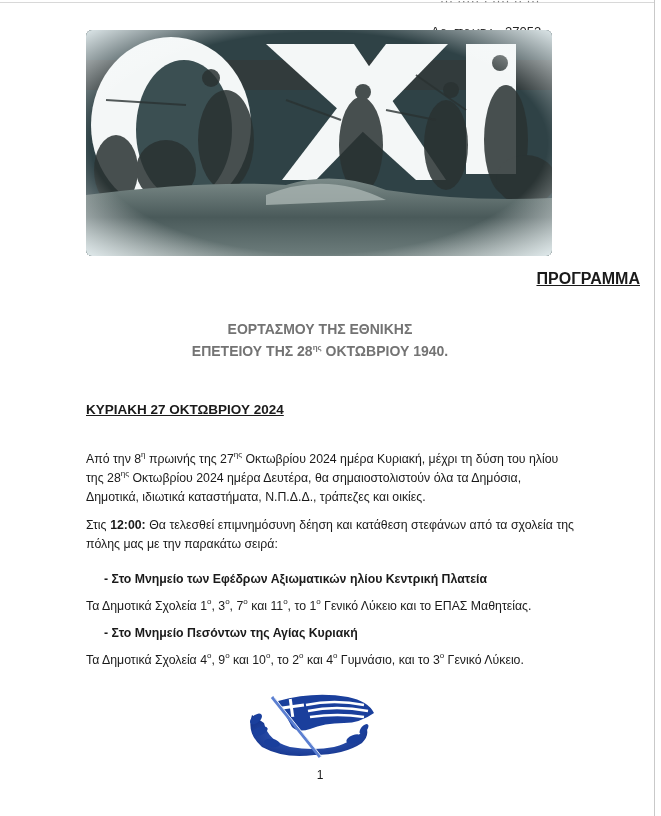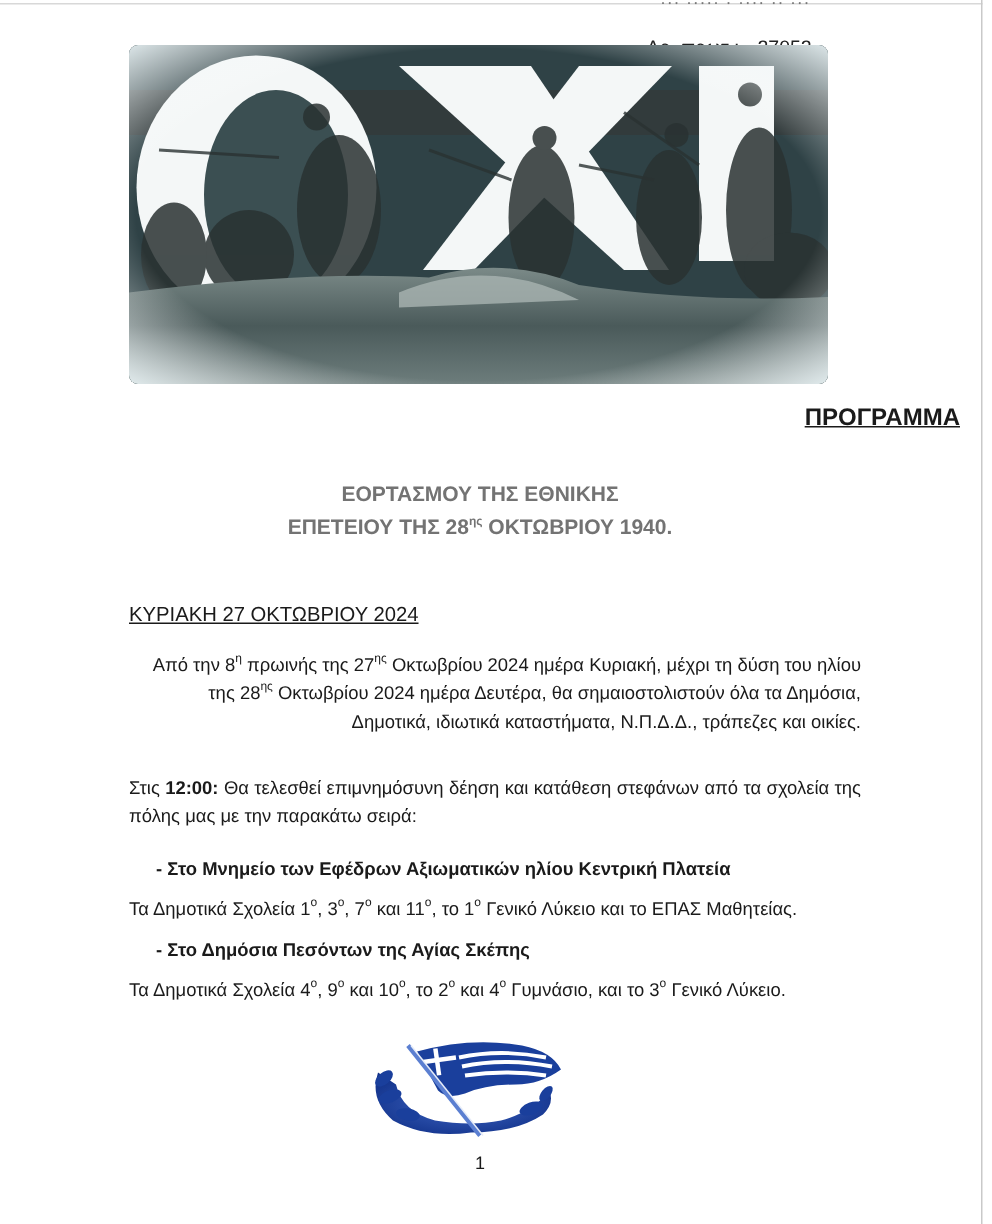--- a/index.html
+++ b/index.html
@@ -18,24 +18,24 @@
       border-radius: 6px;
       background: linear-gradient(180deg, #2b3b3f 0%, #34484c 30%, #3f5558 55%, #5a6b6b 70%, #8a9795 82%, #6c7a78 100%);
       box-shadow: 0 0 10px 6px #e8f1f3 inset;
     }
     .banner svg { display:block; }
 
     .title { position: absolute; top: 270px; left: 0; width: 640px; text-align: right; font-weight: bold; font-size: 16px; text-decoration: underline; color: #1a1a1a; }
     .subtitle { position: absolute; top: 318px; left: 0; width: 640px; text-align: center; font-weight: bold; font-size: 14px; line-height: 22px; color: #737373; }
     sup { font-size: 8px; vertical-align: 6px; line-height: 0; }
 
-    .date-heading { position: absolute; top: 402px; left: 86px; font-weight: normal; font-size: 13.5px; text-decoration: underline; }
+    .date-heading { position: absolute; top: 402px; left: 86px; font-weight: bold; font-size: 13.5px; text-decoration: underline; }
 
     .para { position: absolute; left: 86px; width: 488px; font-size: 12.3px; line-height: 19px; text-align: justify; }
-    .para1 { top: 434px; text-align: right; }
+    .para1 { top: 450px; text-align: left; }
     .para2 { top: 516px; }
     .bullet { position: absolute; left: 104px; font-weight: bold; font-size: 12.3px; }
     .bullet1 { top: 572px; }
     .bullet2 { top: 626px; }
     .schools { position: absolute; left: 86px; font-size: 12.3px; }
     .schools1 { top: 599px; }
     .schools2 { top: 653px; }
 
     .emblem { position: absolute; left: 244px; top: 693px; width: 136px; height: 66px; }
     .page-number { position: absolute; top: 768px; left: 0; width: 640px; text-align: center; font-size: 12px; }
@@ -110,21 +110,21 @@
 
 <div class="date-heading">ΚΥΡΙΑΚΗ  27 ΟΚΤΩΒΡΙΟΥ 2024</div>
 
 <div class="para para1"><span>Από την 8</span><sup>η</sup><span> πρωινής της 27</span><sup>ης</sup><span> Οκτωβρίου 2024 ημέρα Κυριακή, μέχρι τη δύση του ηλίου της 28</span><sup>ης</sup><span> Οκτωβρίου 2024 ημέρα Δευτέρα, θα σημαιοστολιστούν όλα τα Δημόσια, Δημοτικά, ιδιωτικά καταστήματα, Ν.Π.Δ.Δ., τράπεζες και οικίες.</span></div>
 
 <div class="para para2"><span>Στις </span><b>12:00:</b><span> Θα τελεσθεί επιμνημόσυνη δέηση και κατάθεση στεφάνων από τα σχολεία της πόλης μας με την  παρακάτω σειρά:</span></div>
 
 <div class="bullet bullet1">-  Στο Μνημείο των Εφέδρων Αξιωματικών ηλίου Κεντρική Πλατεία</div>
 <div class="schools schools1"><span>Τα Δημοτικά Σχολεία 1</span><sup>ο</sup><span>, 3</span><sup>ο</sup><span>, 7</span><sup>ο</sup><span> και 11</span><sup>ο</sup><span>, το 1</span><sup>ο</sup><span> Γενικό Λύκειο και το ΕΠΑΣ Μαθητείας.</span></div>
 
-<div class="bullet bullet2">-  Στο Δημόσια Πεσόντων της Αγίας Σκέπης</div>
+<div class="bullet bullet2">-  Στο Μνημείο Πεσόντων της Αγίας Κυριακή</div>
 <div class="schools schools2"><span>Τα Δημοτικά Σχολεία 4</span><sup>ο</sup><span>, 9</span><sup>ο</sup><span> και 10</span><sup>ο</sup><span>, το 2</span><sup>ο</sup><span> και 4</span><sup>ο</sup><span> Γυμνάσιο, και το 3</span><sup>ο</sup><span> Γενικό Λύκειο.</span></div>
 
 <div class="emblem">
   <svg width="136" height="66" viewBox="0 0 136 66">
     <defs>
       <radialGradient id="eg" cx="50%" cy="50%" r="60%">
         <stop offset="0" stop-color="#3f66c4"></stop>
         <stop offset="1" stop-color="#12328a"></stop>
       </radialGradient>
     </defs>

